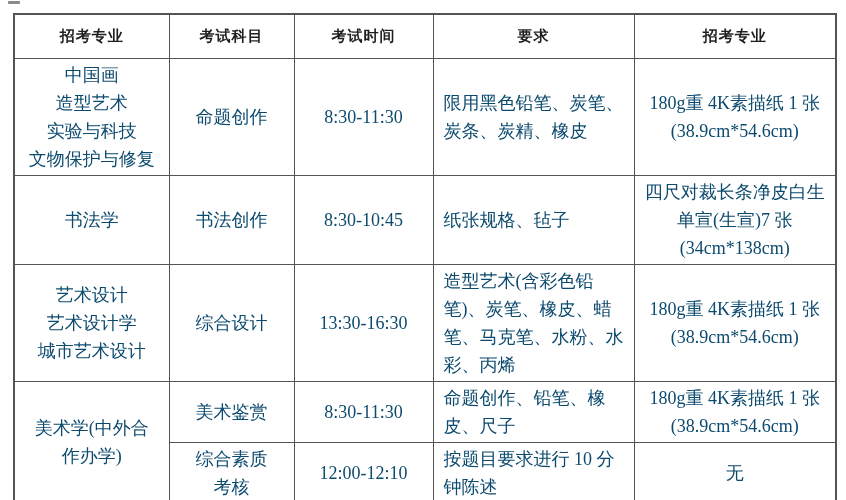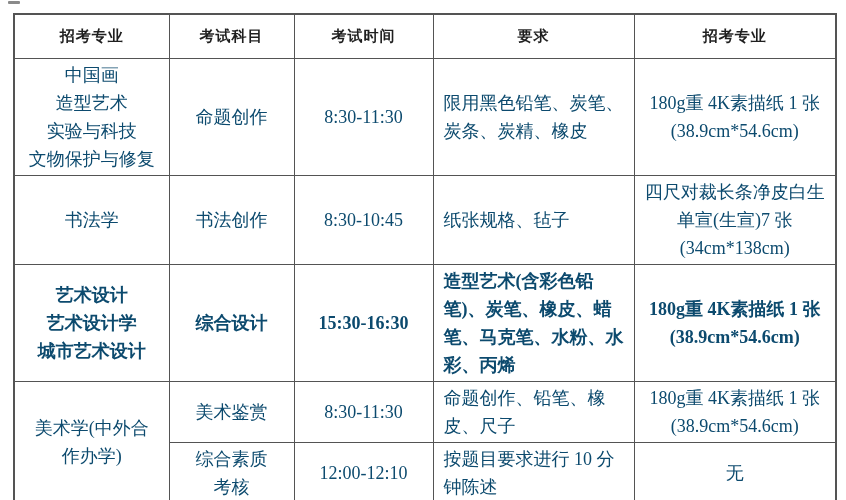--- a/index.html
+++ b/index.html
@@ -54,21 +54,21 @@
     line-height: 28px;
     padding: 2px 6px;
   }
   td.c-req {
     text-align: left;
     padding-left: 10px;
     padding-right: 6px;
   }
   tr.r1 { height: 115px; }
   tr.r2 { height: 84px; }
-  tr.r3 { height: 114px; font-weight: bold; }
+  tr.r3 { height: 114px; }
   tr.r4 { height: 59px; }
   tr.r5 { height: 58px; }
 </style>
 </head>
 <body>
 
 <div class="page">
   <div class="scan-artifact"></div>
 
   <table class="exam-table">
@@ -108,21 +108,21 @@
         <td class="c-req">纸张规格、毡子</td>
         <td class="c-paper">四尺对裁长条净皮白生
 单宣(生宣)7 张
 (34cm*138cm)</td>
       </tr>
       <tr class="r3">
         <td class="c-major">艺术设计
 艺术设计学
 城市艺术设计</td>
         <td class="c-subject">综合设计</td>
-        <td class="c-time">15:30-16:30</td>
+        <td class="c-time">13:30-16:30</td>
         <td class="c-req">造型艺术(含彩色铅
 笔)、炭笔、橡皮、蜡
 笔、马克笔、水粉、水
 彩、丙烯</td>
         <td class="c-paper">180g重 4K素描纸 1 张
 (38.9cm*54.6cm)</td>
       </tr>
       <tr class="r4">
         <td class="c-major" rowspan="2">美术学(中外合
 作办学)</td>

